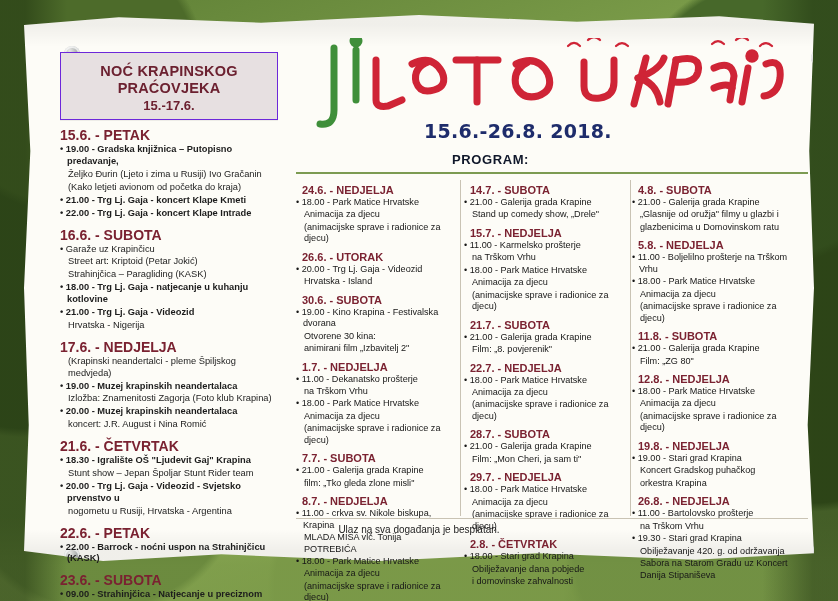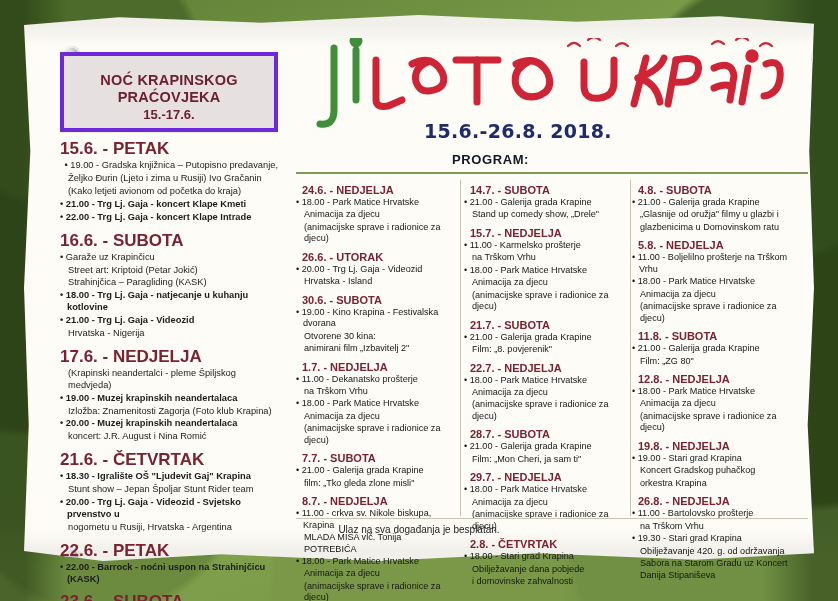--- a/index.html
+++ b/index.html
@@ -53,32 +53,32 @@
   .g1{left:40px;top:32px;}
   .g2{left:787px;top:36px;}
   .g3{left:40px;top:534px;}
   .g4{left:789px;top:528px;}
 
   
   #nocBox{
     position:absolute;left:60px;top:52px;width:218px;
   }
   #nocTitleWrap{
-    background:#e7e0e1;border:4px solid #6d28d9;
-    padding:16px 4px 6px 4px;text-align:center;
+    background:#e7e0e1;border:1px solid #6d28d9;
+    padding:10px 4px 6px 4px;text-align:center;
     box-shadow:0 1px 0 rgba(0,0,0,.06);
   }
   #nocTitleWrap .t1{
     color:#6c2130;font-weight:bold;font-size:14.5px;line-height:1.18;letter-spacing:.2px;
   }
   #nocTitleWrap .t2{
     color:#6c2130;font-weight:bold;font-size:13px;margin-top:1px;
   }
   .dayhead{
-    color:#7a2231;font-weight:bold;font-size:17px;margin-top:7px;margin-bottom:1px;
+    color:#7a2231;font-weight:bold;font-size:14px;margin-top:7px;margin-bottom:1px;
   }
   .ev{
     font-size:9.3px;color:#1c1c1c;line-height:1.28;margin:0 0 1px 0;
     padding-left:7px;text-indent:-7px;
   }
   .sub{
     font-size:9.3px;color:#1c1c1c;line-height:1.28;margin:0 0 1px 0;padding-left:8px;
   }
   
   #bigTitle{
@@ -176,21 +176,21 @@
 <div class="divider" style="left:296px;top:172px;width:512px;"></div>
 
 <div id="nocBox">
   <div id="nocTitleWrap">
     <div class="t1">NOĆ KRAPINSKOG</div>
     <div class="t1">PRAĆOVJEKA</div>
     <div class="t2">15.-17.6.</div>
   </div>
   <div id="nocDays">
       <div class="dayhead">15.6. - PETAK</div>
-      <div class="ev" style="font-weight: 400; text-align: right;">• 19.00 - Gradska knjižnica – Putopisno predavanje,</div>
+      <div class="ev" style="font-weight: 700;">• 19.00 - Gradska knjižnica – Putopisno predavanje,</div>
       <div class="sub">Željko Đurin (Ljeto i zima u Rusiji)  Ivo Gračanin</div>
       <div class="sub">(Kako letjeti avionom od početka do kraja)</div>
       <div class="ev" style="font-weight: 600;">• 21.00 - Trg Lj. Gaja - koncert Klape Kmeti</div>
       <div class="ev" style="font-weight: 600;">• 22.00 - Trg Lj. Gaja - koncert Klape Intrade</div>
       <div class="dayhead">16.6. - SUBOTA</div>
       <div class="ev">• Garaže uz Krapinčicu</div>
       <div class="sub">Street art: Kriptoid (Petar Jokić)</div>
       <div class="sub">Strahinjčica – Paragliding (KASK)</div>
       <div class="ev" style="font-weight: 700;">• 18.00 - Trg Lj. Gaja - natjecanje u kuhanju kotlovine</div>
       <div class="ev" style="font-weight: 600;">• 21.00 - Trg Lj. Gaja - Videozid</div>

